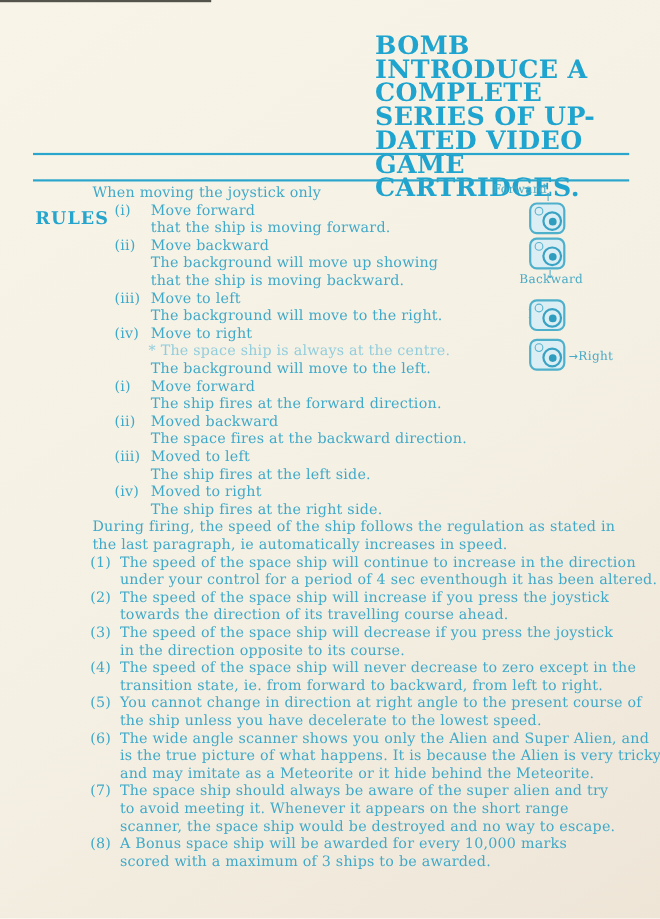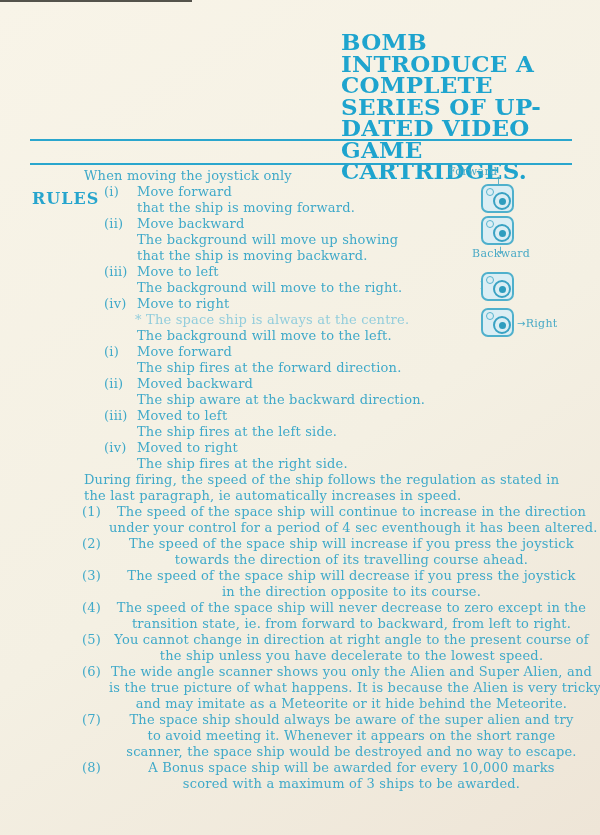--- a/index.html
+++ b/index.html
@@ -32,21 +32,21 @@
   
   #body{
     position:absolute;left:82px;top:168px;width:512px;
     font-size:13px;color:#3fa9c9;letter-spacing:.2px;
   }
   .bline{position:relative;height:16px;line-height:16px;white-space:nowrap;}
   .bline .mk{position:absolute;top:0;}
   .bline.roman .mk{left:22px;}
   .bline.num .mk{left:0;}
   .bline.roman .tx{display:block;padding-left:55px;}
-  .bline.num .tx{display:block;padding-left:27px;text-align:center;}
+  .bline.num .tx{display:block;padding-left:27px;}
   .bline.heading{padding-left:2px;}
   .bline.para{padding-left:2px;}
   .bline.note{padding-left:53px;color:#92cddc;}
   
   .dlabel{
     position:absolute;font-size:11px;line-height:12px;
     color:#4aaac6;letter-spacing:.3px;white-space:nowrap;
   }
   .darrow{
     position:absolute;font-size:10px;line-height:10px;color:#4aaac6;
@@ -126,21 +126,21 @@
         <span class="tx">Move forward</span>
       </div>
       <div class="bline roman">
         <span class="tx">The ship fires at the forward direction.</span>
       </div>
       <div class="bline roman">
         <span class="mk">(ii)</span>
         <span class="tx">Moved backward</span>
       </div>
       <div class="bline roman">
-        <span class="tx">The ship aware at the backward direction.</span>
+        <span class="tx">The space fires at the backward direction.</span>
       </div>
       <div class="bline roman">
         <span class="mk">(iii)</span>
         <span class="tx">Moved to left</span>
       </div>
       <div class="bline roman">
         <span class="tx">The ship fires at the left side.</span>
       </div>
       <div class="bline roman">
         <span class="mk">(iv)</span>

